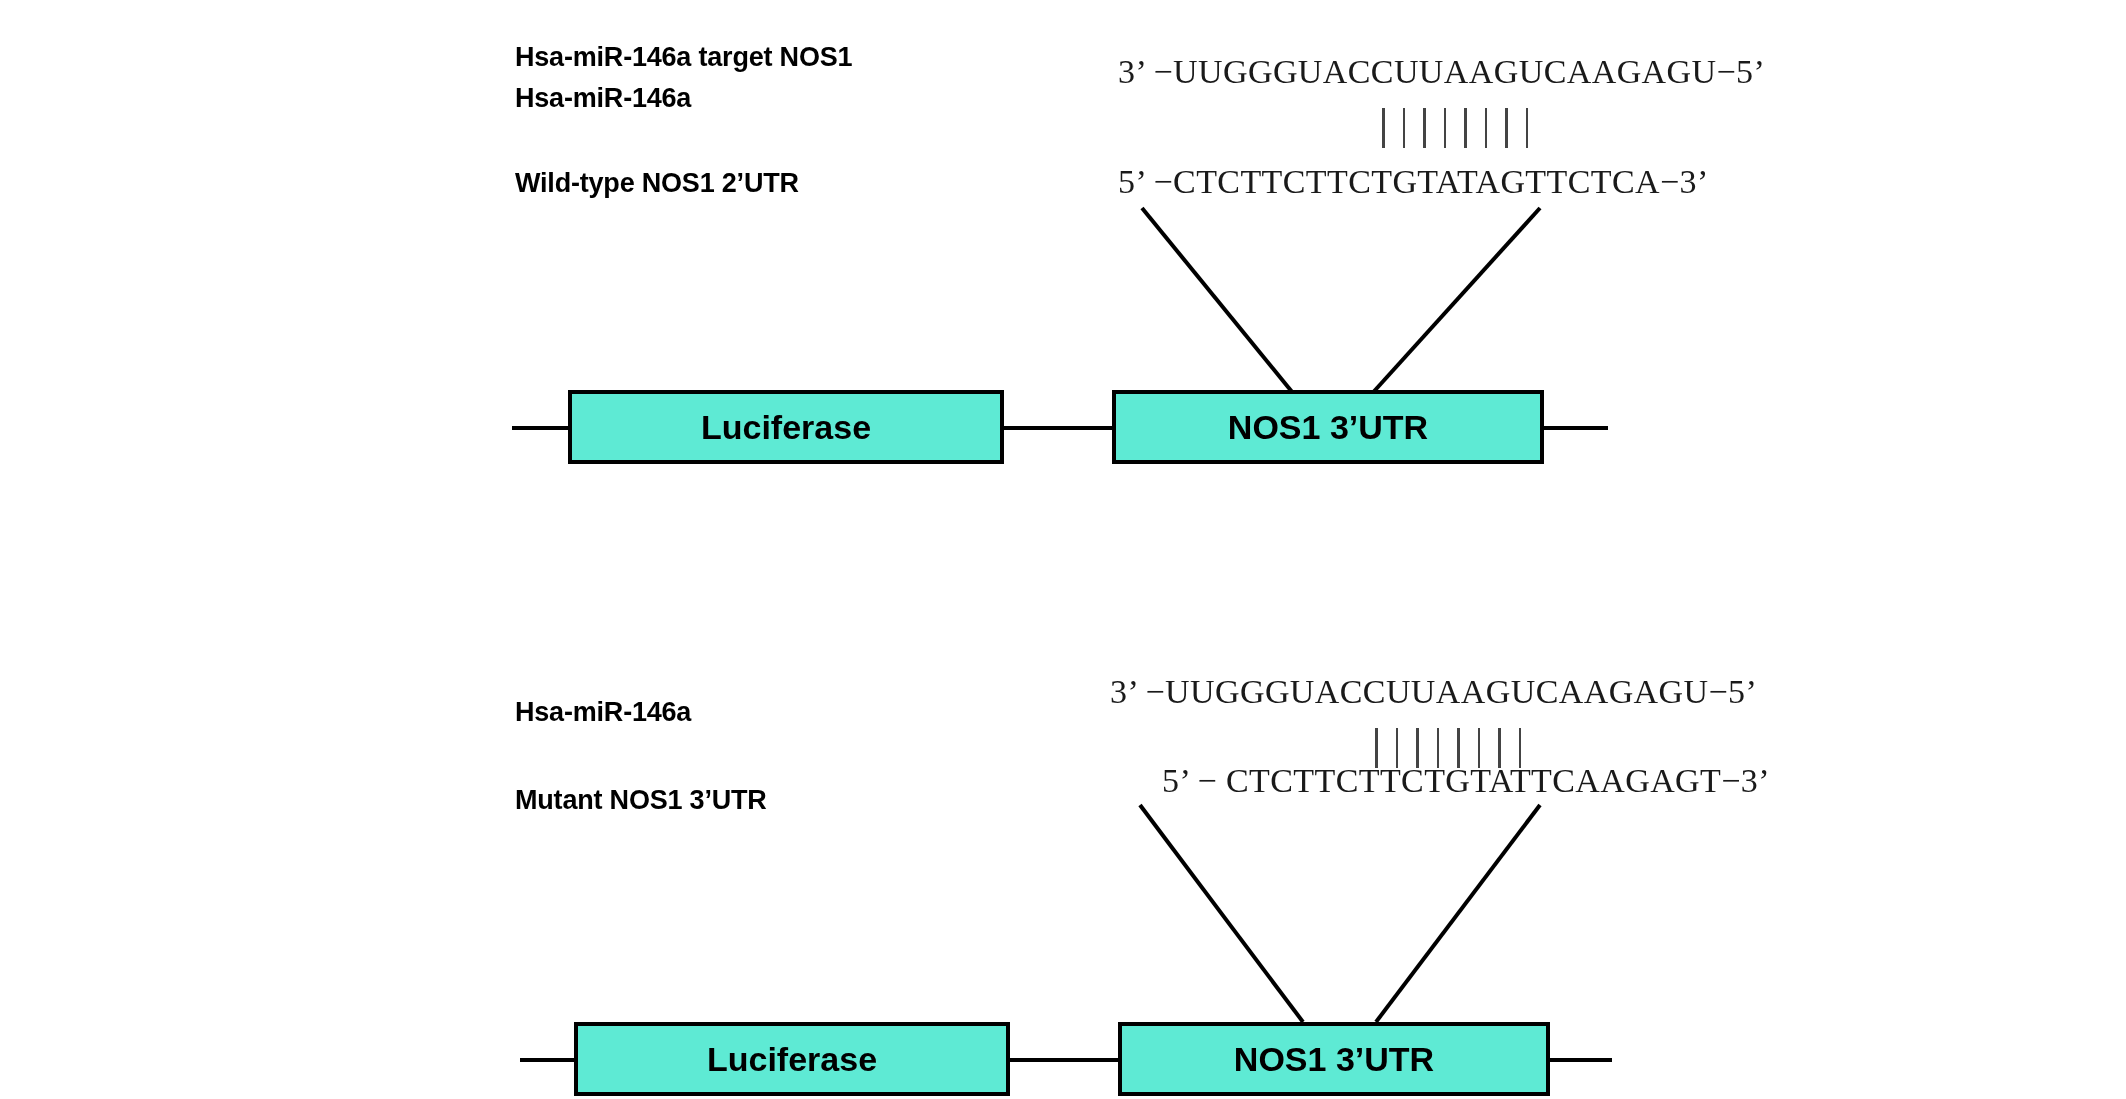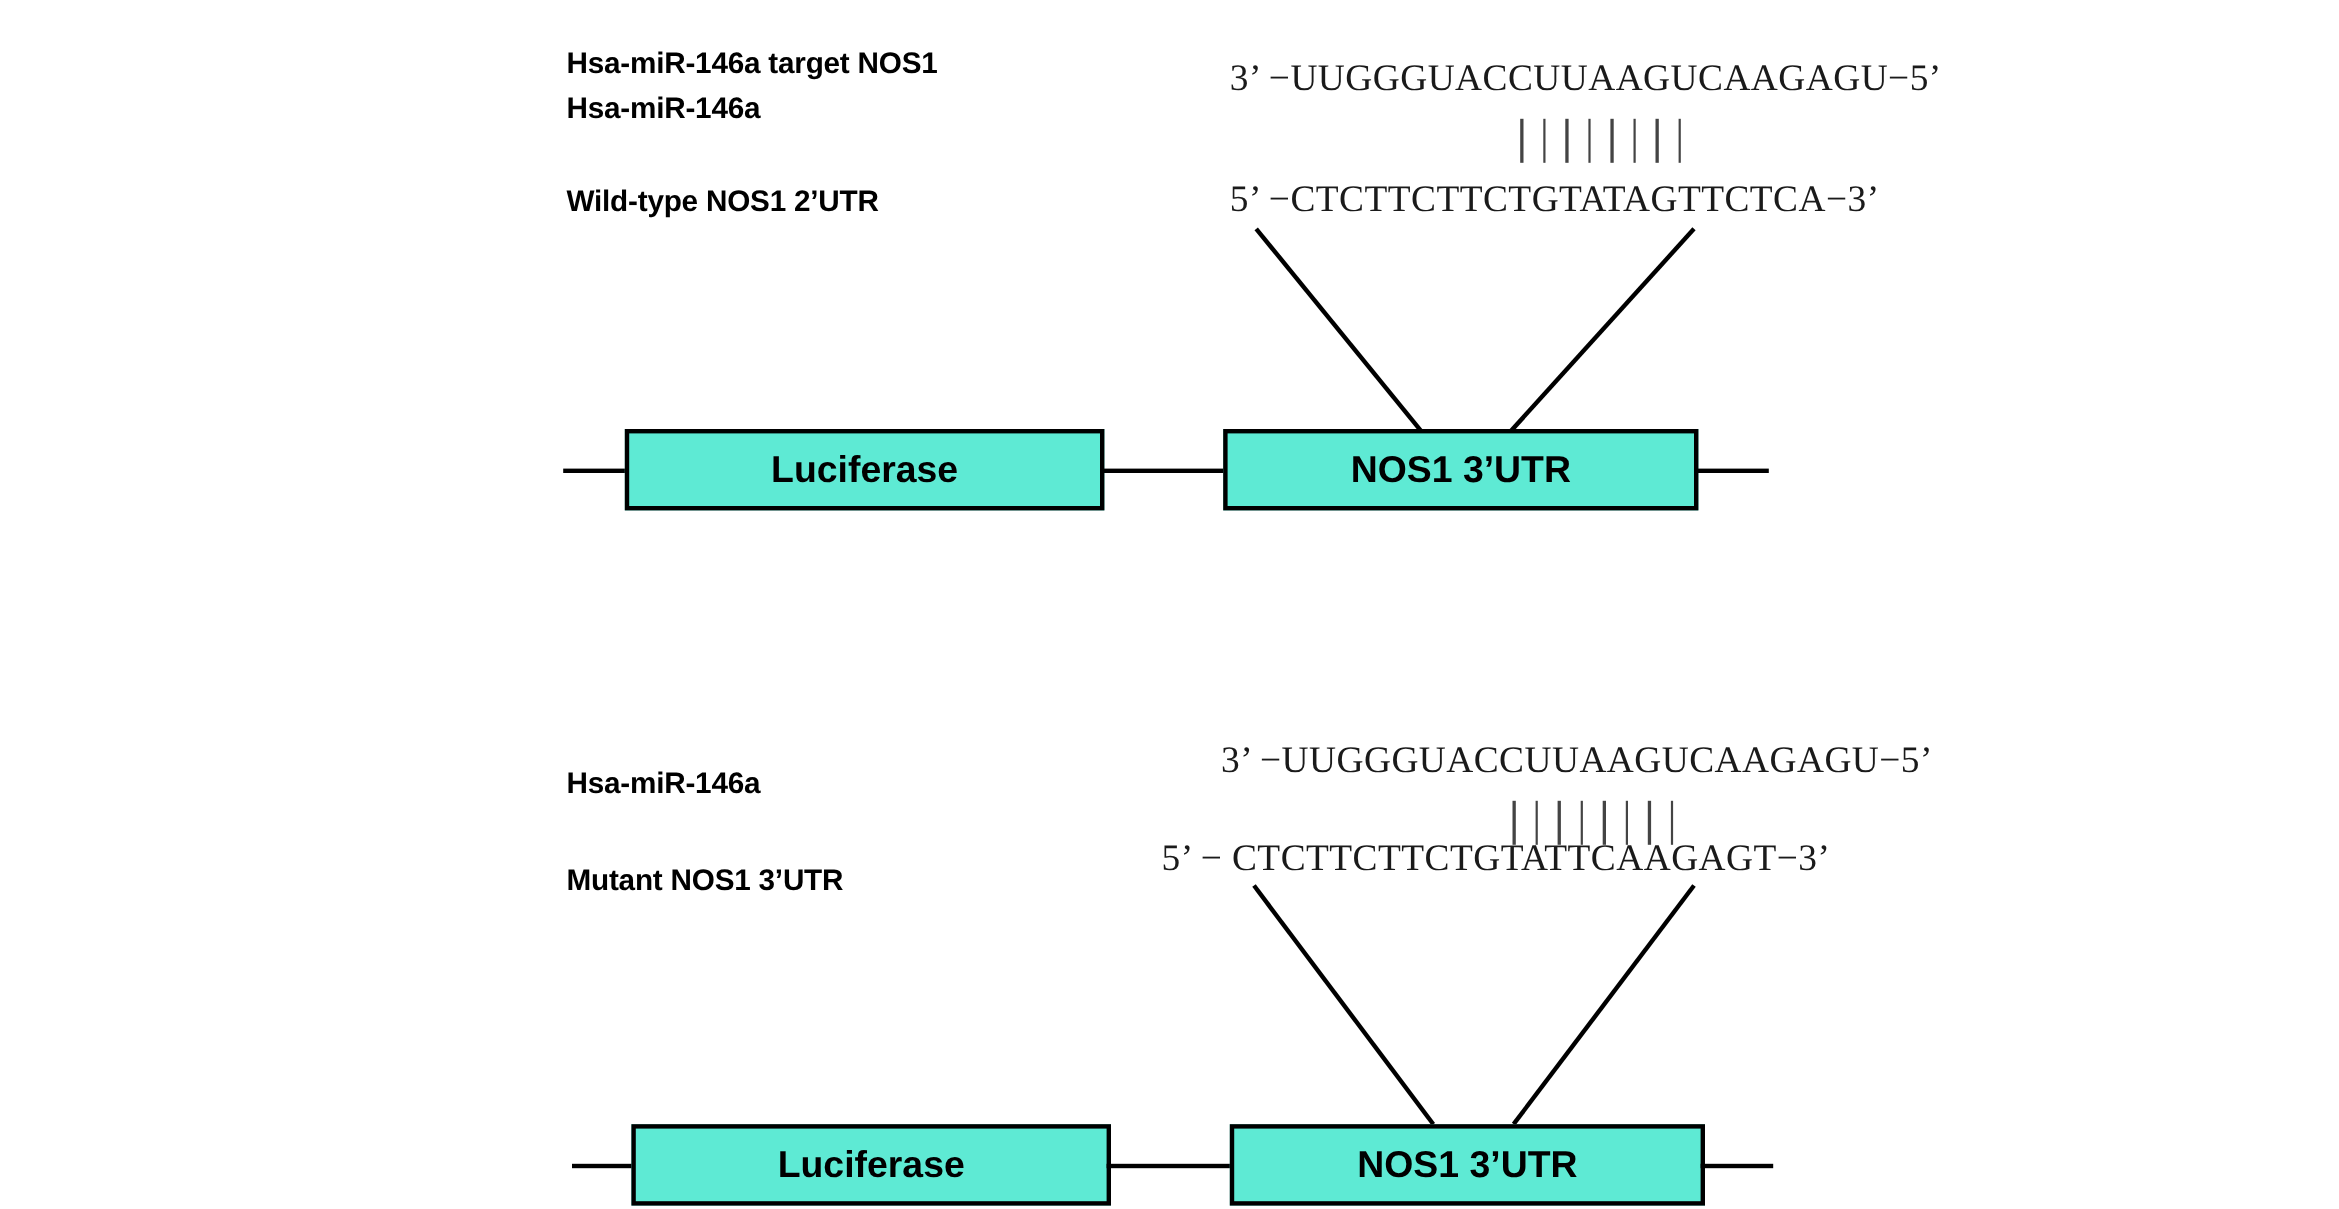--- a/index.html
+++ b/index.html
@@ -141,21 +141,21 @@
     <span></span>
     <span></span>
     <span></span>
     <span></span>
     <span></span>
     <span></span>
     <span></span>
     <span></span>
   </div>
 
-  <div class="seq" style="left:1056px; top:762px;">
+  <div class="seq" style="left:1162px; top:762px;">
     <span>5’ −  CTCTTCTTCTGTAT</span><span class="u">TCAAGAGT</span><span>−3’</span>
   </div>
 
   <svg class="vline-svg" style="left:0px; top:0px; width:2126px; height:1099px;">
     <line x1="1140" y1="805" x2="1303" y2="1022"></line>
     <line x1="1540" y1="805" x2="1376" y2="1022"></line>
   </svg>
 
   <div class="hline" style="left:520px; top:1058px; width:56px;"></div>
 

